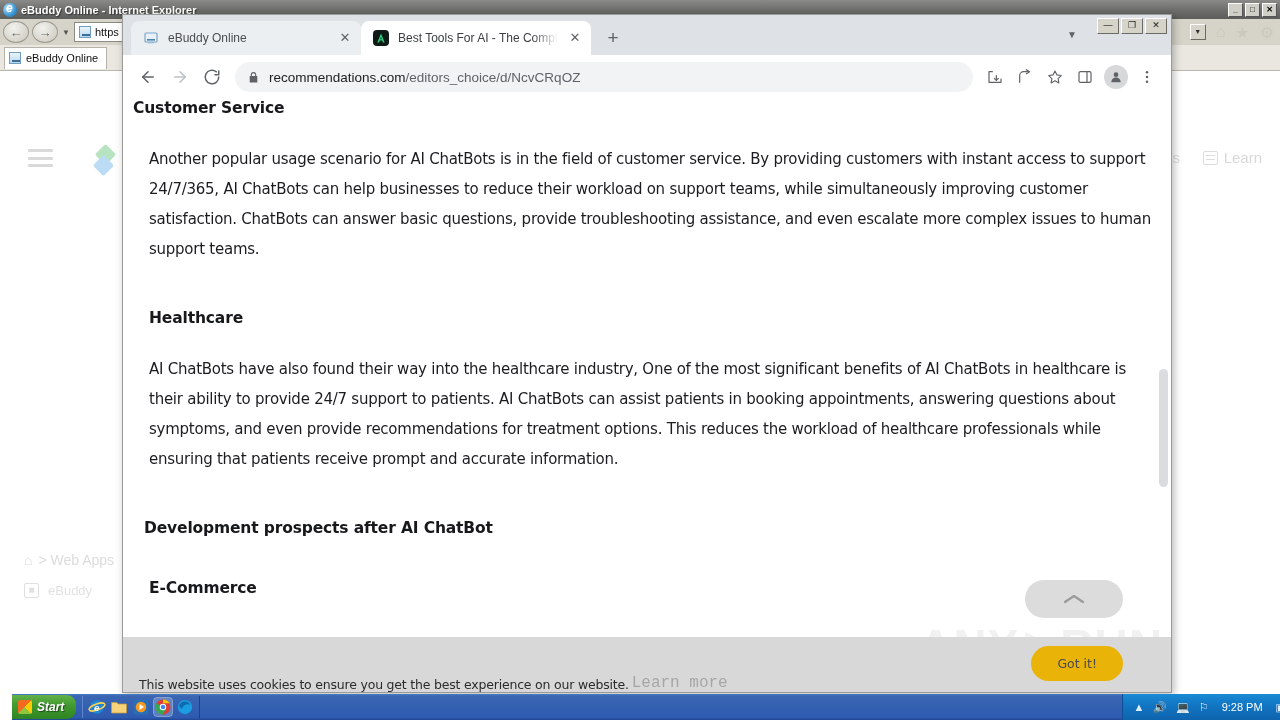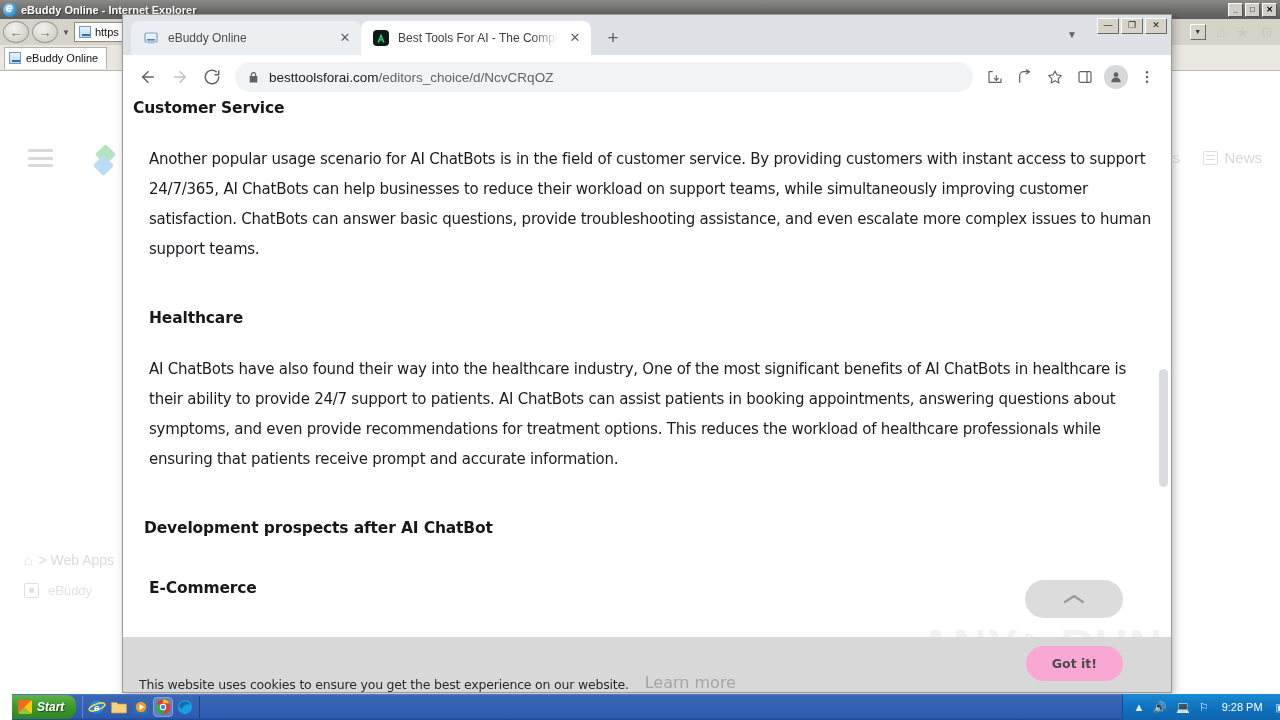--- a/index.html
+++ b/index.html
@@ -248,27 +248,26 @@
   }
 
   
   .cookie {
     position: absolute; left: 0; right: 0; bottom: 0; height: 55px;
     background: #d8d8d8;
     display: flex; align-items: flex-end; padding: 0 16px;
     font-family: "DejaVu Sans", sans-serif;
   }
   .cookie-text { font-size: 12.5px; color: #2b2b2b; letter-spacing: -0.2px; }
-  .cookie-link { color: #a6a6a6; margin-left: 16px; }
+  .cookie-link { color: #a6a6a6; margin-left: 3px; font-family: Liberation Mono, monospace; }
   .cookie-btn {
     position: absolute; right: 48px; top: 9px;
-    background: #f9a8d4; color: #4b4b4b;
+    background: #eab308; color: #4b4b4b;
     border-radius: 19px; padding: 10px 26px;
     font-size: 12.5px;
-    font-weight: bold;
   }
 
   
   .watermark {
     position: absolute; right: 8px; bottom: 14px;
     width: 244px; height: 64px; pointer-events: none;
     display: flex; align-items: center; gap: 4px;
     color: rgba(0,0,0,.055); font-size: 46px; font-weight: bold;
     letter-spacing: 1px;
   }
@@ -361,21 +360,21 @@
       </div>
     <div class="ie-logo">
       <svg width="32" height="32" viewBox="0 0 32 32">
         <rect x="10" y="2" width="15" height="15" rx="2" transform="rotate(45 17.5 9.5)" fill="#b7e3c0"></rect>
         <rect x="8" y="13" width="15" height="15" rx="2" transform="rotate(45 15.5 20.5)" fill="#bcdcf5"></rect>
       </svg>
     </div>
     <div class="ie-nav-s">s</div>
     <div class="ie-nav-news">
       <span class="news-icon"></span>
-      <span>News</span>
+      <span>Learn</span>
     </div>
     <div class="ie-breadcrumb">
       <span>⌂</span>
       <span>&gt; Web Apps</span>
     </div>
     <div class="ie-crumb-item">
       <span class="crumb-box">■</span>
       <span>eBuddy</span>
     </div>
   </div>
@@ -439,21 +438,21 @@
           <path d="M21 4v5h-5"></path>
         </svg>
     </span>
 
     <div class="urlbox">
       <span>
         <svg width="13" height="13" viewBox="0 0 24 24" fill="#5f6368">
             <path d="M17 9V7a5 5 0 0 0-10 0v2H5v12h14V9h-2zm-8-2a3 3 0 0 1 6 0v2H9V7z"></path>
           </svg>
       </span>
-      <span><span class="url-domain">besttoolsforai.com</span><span class="url-path">/editors_choice/d/NcvCRqOZ</span></span>
+      <span><span class="url-domain">recommendations.com</span><span class="url-path">/editors_choice/d/NcvCRqOZ</span></span>
     </div>
 
     <div class="omni-actions">
       <span class="nav-icon">
         <svg width="16" height="16" viewBox="0 0 24 24" fill="none" stroke="#5f6368" stroke-width="1.8" stroke-linecap="round" stroke-linejoin="round">
             <path d="M21 15v5H3V4h5"></path>
             <path d="M14 10v7"></path>
             <path d="M11 14l3 3 3-3"></path>
           </svg>
       </span>

